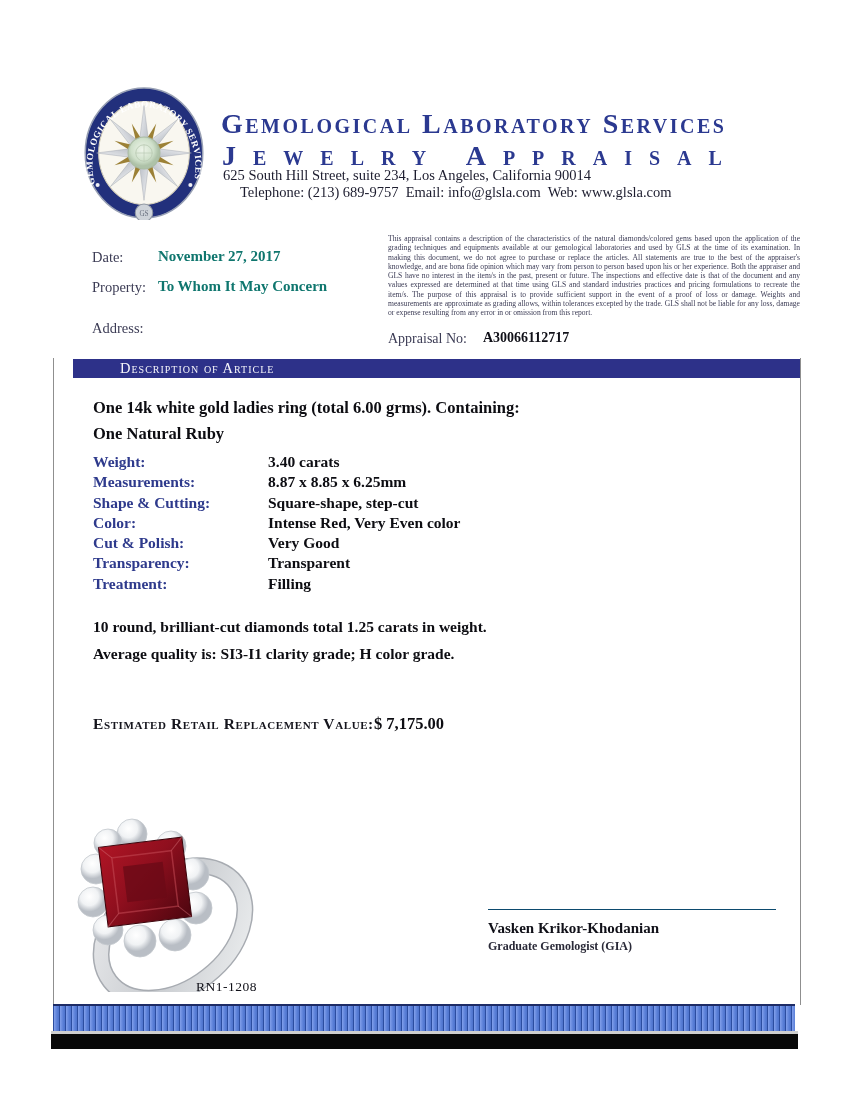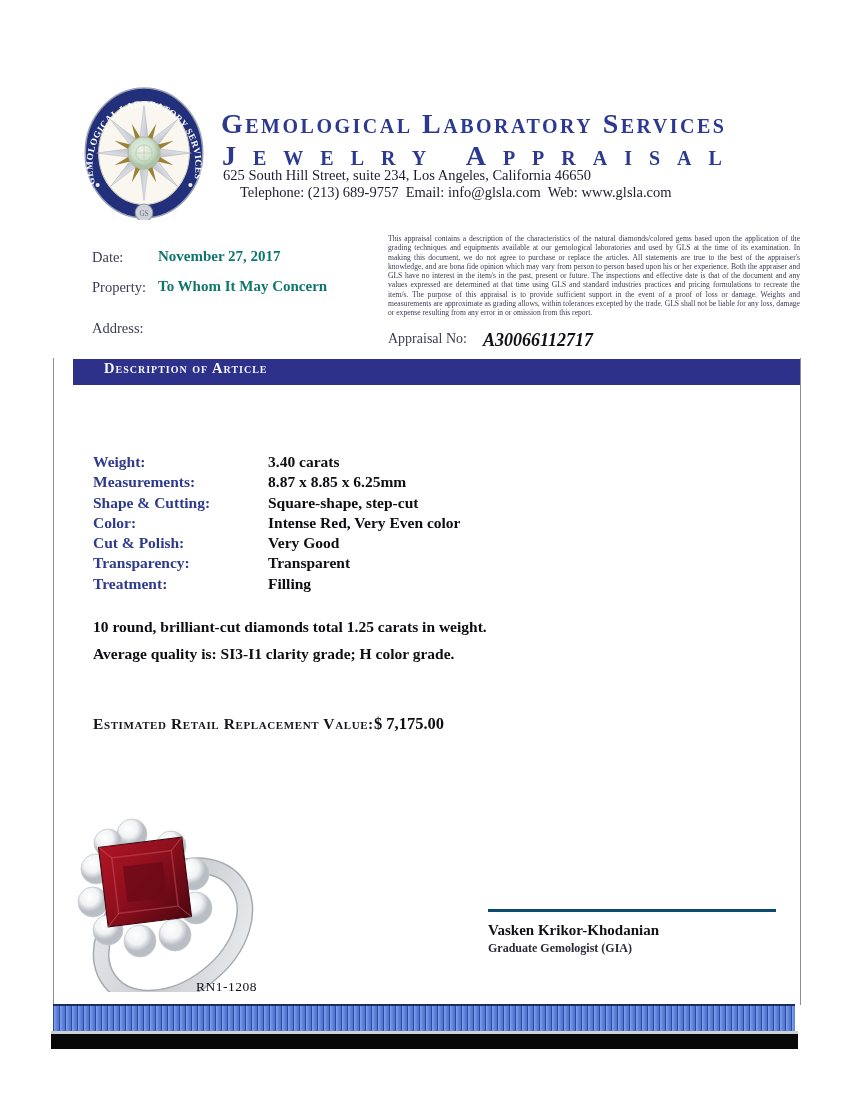--- a/index.html
+++ b/index.html
@@ -25,30 +25,30 @@
   .info-row{position:absolute;left:92px;font-size:14.5px;color:#3c3c55;}
   .info-row .val{position:absolute;left:66px;top:-1px;font-weight:bold;color:#0f766e;white-space:nowrap;font-size:15px;}
   .row-date{top:249px;}
   .row-property{top:279px;}
   .row-address{top:320px;}
   .disclaimer{
     position:absolute;left:388px;top:234px;width:412px;height:94px;
     font-size:7.6px;line-height:9.3px;text-align:justify;color:#3b3b55;
   }
   .appraisal-row{position:absolute;left:388px;top:331px;font-size:14px;color:#3c3c55;}
-  .appraisal-row .val{position:absolute;left:95px;top:-1px;font-weight:bold;color:#101018;white-space:nowrap;font-size:18px;font-style:italic;}
+  .appraisal-row .val{position:absolute;left:95px;top:-1px;font-weight:bold;color:#101018;white-space:nowrap;font-size:14px;}
   
   .border-left,.border-right{position:absolute;top:358px;width:1px;height:647px;background:#8f8f8f;}
   .border-left{left:53px;}
   .border-right{left:800px;}
   .section-banner{
-    position:absolute;left:73px;top:359px;width:727px;height:26px;
+    position:absolute;left:73px;top:359px;width:727px;height:19px;
     background:#2d3189;color:#f5f5fa;
-    font-variant:small-caps;font-weight:bold;font-size:14.5px;letter-spacing:1px;
-    line-height:19px;padding-left:31px;box-sizing:border-box;
+    font-variant:small-caps;font-weight:normal;font-size:14.5px;letter-spacing:1px;
+    line-height:19px;padding-left:47px;box-sizing:border-box;
   }
   .description{
     position:absolute;left:93px;top:395px;width:620px;
     font-size:16.5px;font-weight:bold;line-height:26px;white-space:pre-line;color:#0d0d12;
   }
   .specs{position:absolute;left:93px;top:452px;width:560px;font-size:15.5px;line-height:20.3px;}
   .spec-row{display:flex;}
   .spec-label{width:175px;font-weight:bold;color:#2e3a8c;}
   .spec-value{font-weight:bold;color:#0d0d12;}
   .diamonds-note{
@@ -58,21 +58,21 @@
   .value-row{
     position:absolute;left:93px;top:714px;width:614px;
     display:flex;justify-content:flex-start;align-items:baseline;
   }
   .value-label{font-variant:small-caps;font-weight:bold;font-size:15.5px;letter-spacing:0.6px;color:#15151d;}
   .value-amount{font-weight:bold;font-size:16.5px;color:#0d0d12;}
   
   .ring-figure{position:absolute;left:55px;top:816px;width:262px;height:176px;}
   .ring-caption{position:absolute;left:196px;top:979px;font-size:13.5px;font-weight:normal;color:#101018;letter-spacing:0.5px;}
   
-  .signature{position:absolute;left:488px;top:909px;width:288px;border-top:3px solid #0c4a6e;}
+  .signature{position:absolute;left:488px;top:909px;width:288px;border-top:1px solid #0c4a6e;}
   .sig-name{margin-top:10px;font-size:15px;font-weight:bold;color:#101018;}
   .sig-title{margin-top:2px;font-size:12px;font-weight:bold;color:#2a2a38;}
   
   .stripe-bar{
     position:absolute;left:53px;top:1004px;width:742px;height:25px;
     background:repeating-linear-gradient(to right,#2c4da0 0px,#2c4da0 1.5px,#7b9ae8 1.5px,#5b80d8 4px,#4d72cc 6px);
     border-top:2px solid #1e2c66;border-bottom:1px solid #e8e8e8;
   }
   .gray-strip{position:absolute;left:51px;top:1031px;width:747px;height:3px;background:#cfcfcf;}
   .black-bar{position:absolute;left:51px;top:1034px;width:747px;height:15px;background:#080808;}
@@ -127,21 +127,21 @@
       <line x1="0" y1="-8" x2="0" y2="8" stroke="#b7c8b1" stroke-width="0.6"></line>
     </g>
     <circle cx="15" cy="96" r="2" fill="#f0f0f4"></circle>
     <circle cx="105" cy="96" r="2" fill="#f0f0f4"></circle>
     <circle cx="60" cy="123" r="8.5" fill="#ced3d9" stroke="#8e96a2" stroke-width="1"></circle>
     <text x="60" y="126" text-anchor="middle" font-size="7" fill="#6b7280" font-family="Liberation Serif, serif">GS</text>
   </svg>
 
   <div class="org-name">Gemological Laboratory Services</div>
   <div class="doc-type">Jewelry Appraisal</div>
-  <div class="addr-line">625 South Hill Street, suite 234, Los Angeles, California 46650</div>
+  <div class="addr-line">625 South Hill Street, suite 234, Los Angeles, California 90014</div>
   <div class="contact-line">Telephone: (213) 689-9757  Email: info@glsla.com  Web: www.glsla.com</div>
 
   <div class="info-row row-date">
     <span>Date:</span>
     <span class="val">November 27, 2017</span>
   </div>
   <div class="info-row row-property">
     <span>Property:</span>
     <span class="val">To Whom It May Concern</span>
   </div>
@@ -154,20 +154,22 @@
 
   <div class="appraisal-row">
     <span>Appraisal No:</span>
     <span class="val">A30066112717</span>
   </div>
 
   <div class="border-left"></div>
   <div class="border-right"></div>
   <div class="section-banner">Description of Article</div>
 
+  <div class="description">One 14k white gold ladies ring (total 6.00 grms). Containing:
+One Natural Ruby</div>
 
   <div class="specs">
     <div class="spec-row">
       <span class="spec-label">Weight:</span>
       <span class="spec-value">3.40 carats</span>
     </div>
     <div class="spec-row">
       <span class="spec-label">Measurements:</span>
       <span class="spec-value">8.87 x 8.85 x 6.25mm</span>
     </div>

